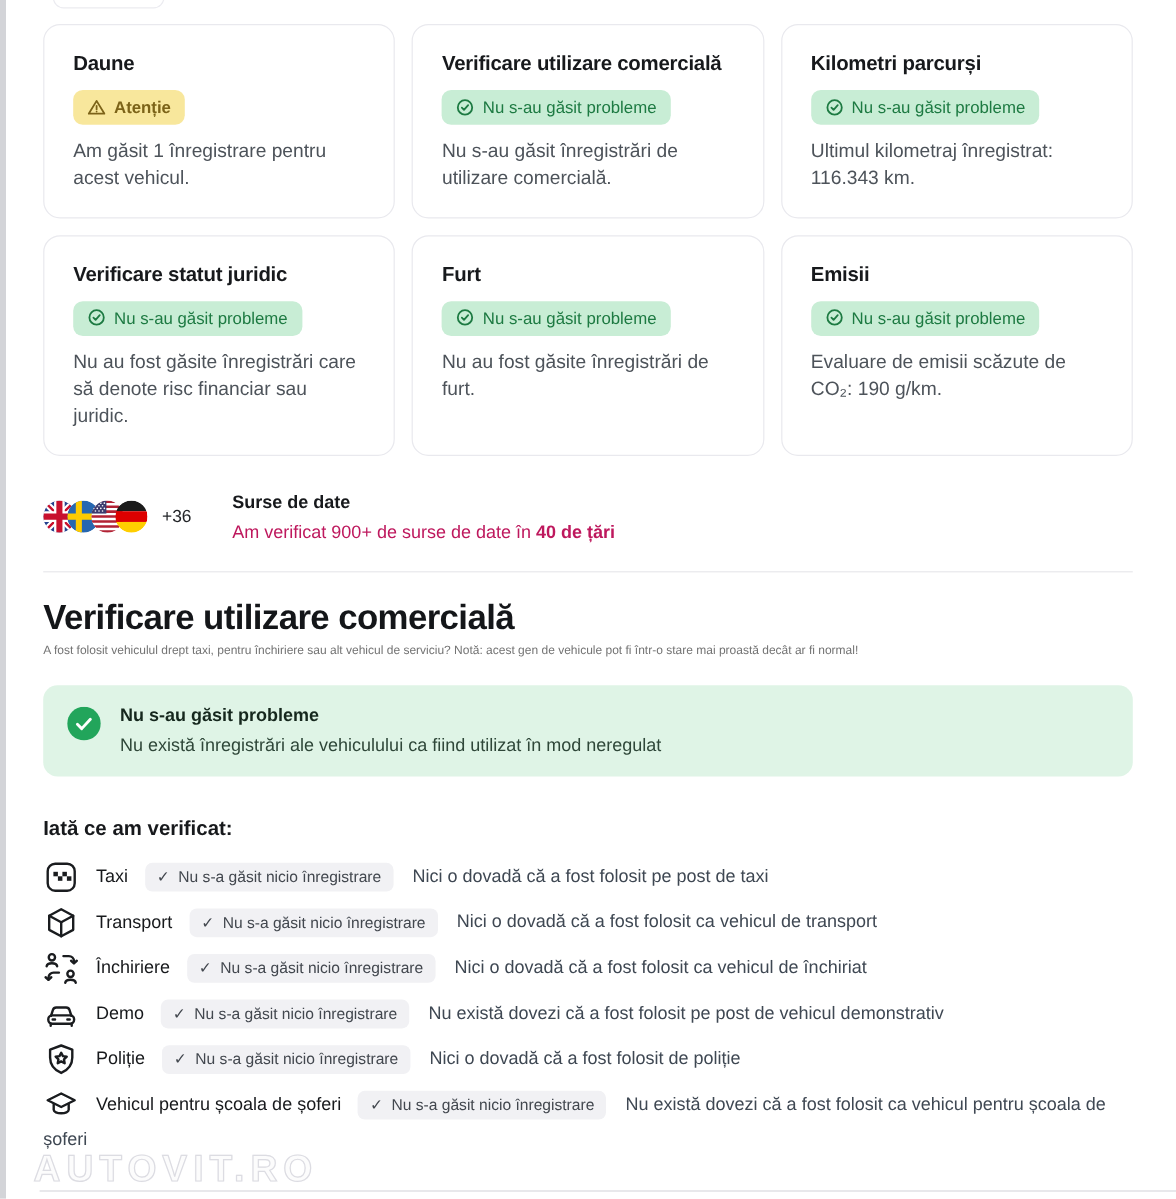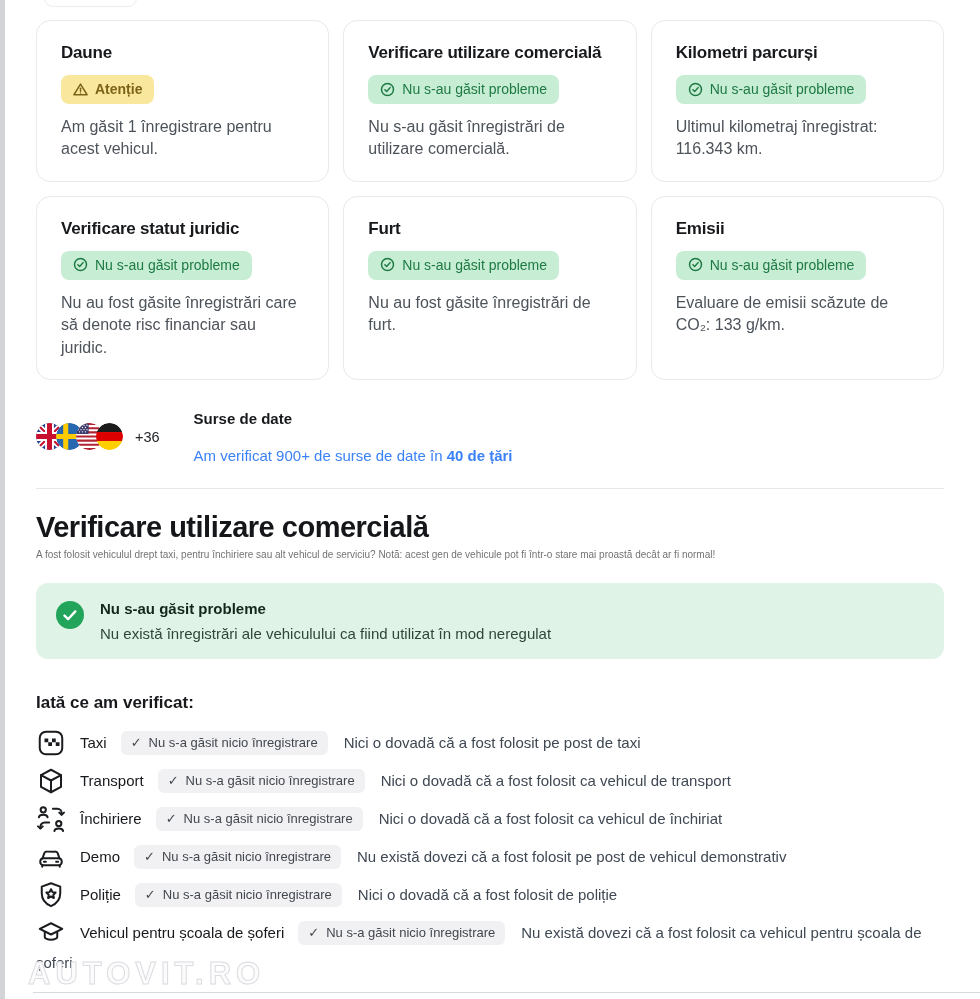--- a/index.html
+++ b/index.html
@@ -23,21 +23,21 @@
   .card-desc { margin-top: 12px; font-size: 16px; line-height: 1.4; color: #4d535a; }
 
   
   .sources-row { margin-top: 30px; display: flex; align-items: center; }
   .flags { display: flex; align-items: center; }
   .flag { width: 27px; height: 27px; border-radius: 50%; display: block; }
   .flag + .flag { margin-left: -7px; }
   .more-count { margin-left: 12px; font-size: 14.5px; font-weight: 500; color: #232528; }
   .sources-text { margin-left: 34px; }
   .sources-title { font-size: 15px; font-weight: 700; color: #17191c; }
-  .sources-line { margin-top: 20px; font-size: 15px; color: #3b82f6; }
+  .sources-line { margin-top: 8px; font-size: 15px; color: #be185d; }
   .sources-line b { font-weight: 700; }
 
   .divider { margin-top: 24px; border-top: 1px solid #e8e8ec; }
 
   h1.section-title { margin-top: 22px; font-size: 29px; font-weight: 800; letter-spacing: -0.5px; color: #141619; }
   .intro { margin-top: 3px; font-size: 10px; line-height: 1.5; color: #737373; max-width: 890px; }
 
   .result-banner { margin-top: 21px; background: #dff4e6; border-radius: 12px;
     padding: 16px 20px; display: flex; align-items: flex-start; gap: 16px; }
   .result-icon { flex: 0 0 auto; width: 28px; height: 28px; margin-top: 2px; }
@@ -138,21 +138,21 @@
 
       <div class="card">
         <div class="card-title">Emisii</div>
         <div class="badge badge-ok">
           <svg width="15" height="15" viewBox="0 0 16 16">
               <circle class="stroke" stroke-width="1.4" cx="8" cy="8" r="6.4"></circle>
               <path class="stroke" stroke-width="1.4" d="M5.2 8.3l1.9 1.9 3.7-4.2"></path>
             </svg>
           <span>Nu s-au găsit probleme</span>
         </div>
-        <div class="card-desc">Evaluare de emisii scăzute de CO₂: 133 g/km.</div>
+        <div class="card-desc">Evaluare de emisii scăzute de CO₂: 190 g/km.</div>
       </div>
     </div>
 
     <div class="sources-row">
       <div class="flags">
         <svg class="flag" viewBox="0 0 32 32">
           <defs>
               <clipPath id="cf-uk">
                 <circle cx="16" cy="16" r="16"></circle>
               </clipPath>

